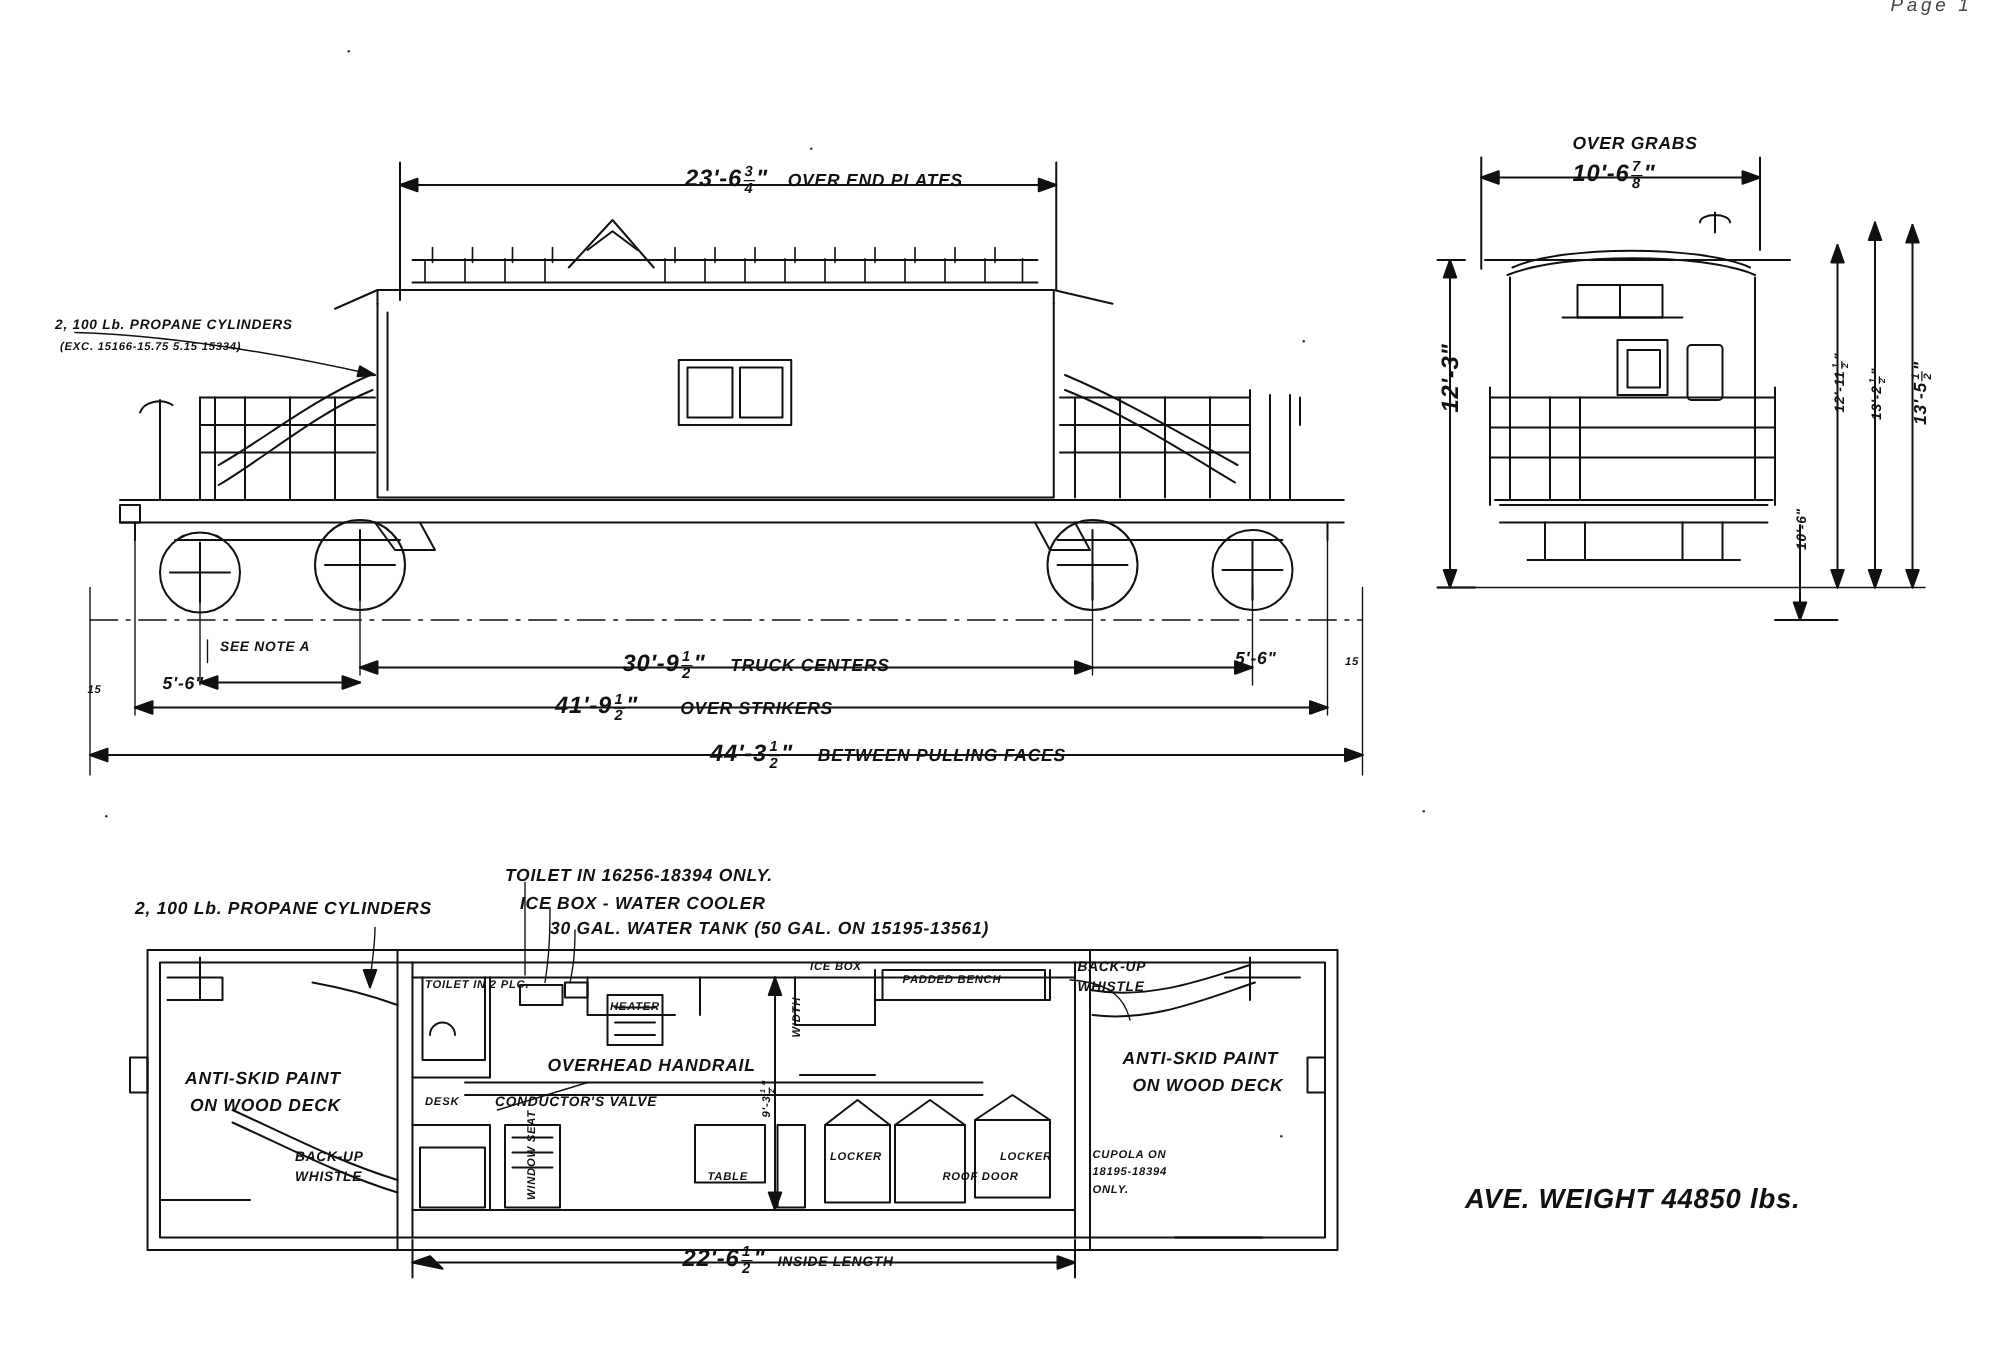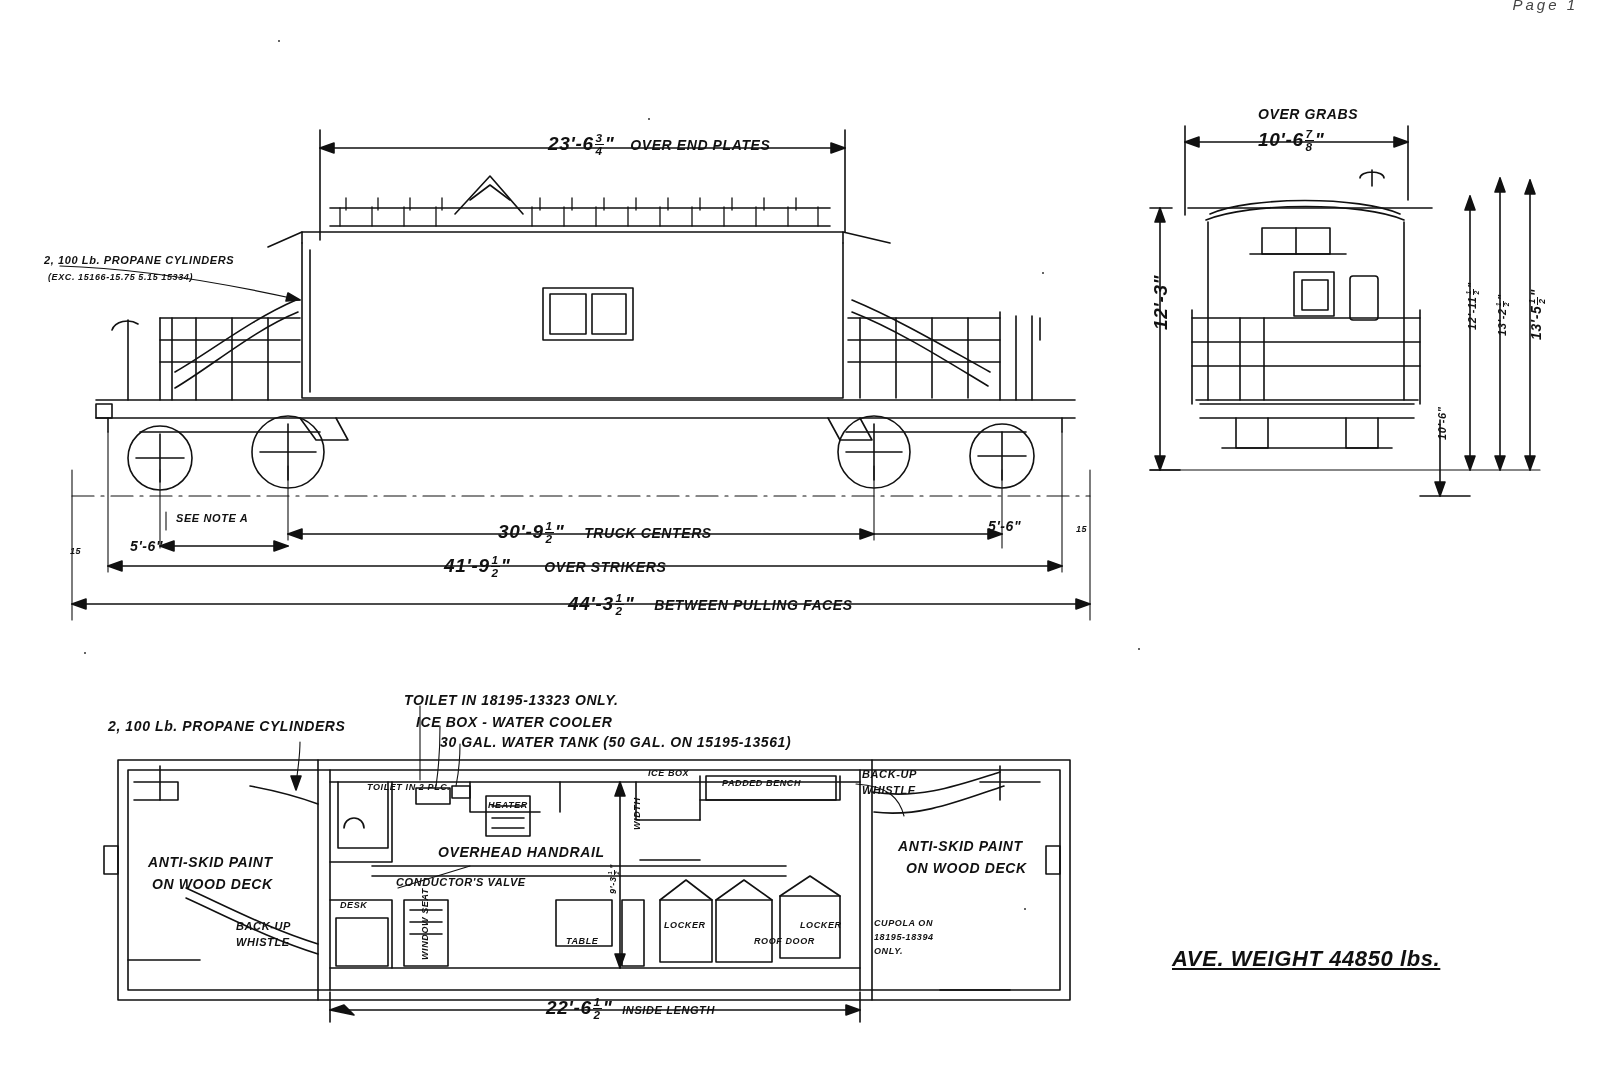--- a/index.html
+++ b/index.html
@@ -7,21 +7,21 @@
        font-family:"Liberation Sans", sans-serif;color:#111;}
   .sheet{position:absolute;inset:0;}
   svg.dwg{position:absolute;left:0;top:0;width:1600px;height:1090px;}
   .lbl{position:absolute;white-space:nowrap;color:#111;
        font-family:"Liberation Sans", sans-serif;font-weight:700;}
   .hand{font-style:italic;letter-spacing:.6px;}
   .sm{font-size:11px;}
   .xs{font-size:9px;}
   .md{font-size:14px;}
   .lg{font-size:19px;}
-  .xl{font-size:22px;text-decoration:underline;}
+  .xl{font-size:22px;}
   .frac{display:inline-block;vertical-align:-0.45em;text-align:center;
         font-size:.62em;line-height:1.02;margin:0 1px;}
   .frac i{display:block;font-style:italic;}
   .frac .num{border-bottom:1.4px solid #111;padding:0 1px;}
   .rot90{transform:rotate(-90deg);transform-origin:left top;}
   .pagehdr{position:absolute;right:22px;top:-4px;font-size:15px;color:#444;
            letter-spacing:3px;}
   .dot{position:absolute;width:2px;height:2px;background:#333;border-radius:50%;}
 </style>
 </head>
@@ -327,45 +327,45 @@
   <div class="lbl hand sm rot90" style="left:1496px;top:336px;">
     <span>13'-2</span><span class="frac"><i class="num">1</i><i>2</i></span><span>"</span>
   </div>
   <div class="lbl hand md rot90" style="left:1528px;top:340px;">
     <span>13'-5</span><span class="frac"><i class="num">1</i><i>2</i></span><span>"</span>
   </div>
   <div class="lbl hand sm rot90" style="left:1436px;top:440px;">
     <span>10'-6</span><span>"</span>
   </div>
 
-  <div class="lbl hand md" style="left:404px;top:692px;">TOILET IN 18195-13323 ONLY.</div>
+  <div class="lbl hand md" style="left:404px;top:692px;">TOILET IN 16256-18394 ONLY.</div>
   <div class="lbl hand md" style="left:416px;top:714px;">ICE BOX - WATER COOLER</div>
   <div class="lbl hand md" style="left:440px;top:734px;">30 GAL. WATER TANK  (50 GAL. ON 15195-13561)</div>
   <div class="lbl hand md" style="left:108px;top:718px;">2, 100 Lb. PROPANE CYLINDERS</div>
 
   <div class="lbl hand md" style="left:148px;top:854px;">ANTI-SKID PAINT</div>
   <div class="lbl hand md" style="left:152px;top:876px;">ON WOOD DECK</div>
   <div class="lbl hand md" style="left:898px;top:838px;">ANTI-SKID PAINT</div>
   <div class="lbl hand md" style="left:906px;top:860px;">ON WOOD DECK</div>
 
   <div class="lbl hand sm" style="left:236px;top:920px;">BACK-UP</div>
   <div class="lbl hand sm" style="left:236px;top:936px;">WHISTLE</div>
   <div class="lbl hand sm" style="left:862px;top:768px;">BACK-UP</div>
   <div class="lbl hand sm" style="left:862px;top:784px;">WHISTLE</div>
 
   <div class="lbl hand md" style="left:438px;top:844px;">OVERHEAD HANDRAIL</div>
   <div class="lbl hand sm" style="left:396px;top:876px;">CONDUCTOR'S VALVE</div>
 
-  <div class="lbl hand xs" style="left:340px;top:782px;padding-left:27px;">
+  <div class="lbl hand xs" style="left:340px;top:782px;">
     <span>TOILET IN 2 PLC.</span>
   </div>
   <div class="lbl hand xs" style="left:488px;top:800px;">HEATER</div>
   <div class="lbl hand xs" style="left:722px;top:778px;">PADDED BENCH</div>
   <div class="lbl hand xs" style="left:648px;top:768px;">ICE BOX</div>
-  <div class="lbl hand xs" style="left:340px;top:900px;">DESK</div>
+  <div class="lbl hand xs" style="left:340px;top:876px;">DESK</div>
   <div class="lbl hand xs rot90" style="left:420px;top:960px;">WINDOW SEAT</div>
   <div class="lbl hand xs" style="left:566px;top:936px;">TABLE</div>
   <div class="lbl hand xs" style="left:664px;top:920px;">LOCKER</div>
   <div class="lbl hand xs" style="left:754px;top:936px;">ROOF DOOR</div>
   <div class="lbl hand xs" style="left:800px;top:920px;">LOCKER</div>
   <div class="lbl hand xs" style="left:874px;top:918px;">CUPOLA ON</div>
   <div class="lbl hand xs" style="left:874px;top:932px;">18195-18394</div>
   <div class="lbl hand xs" style="left:874px;top:946px;text-align:center;">ONLY.</div>
 
   <div class="lbl hand xs rot90" style="left:608px;top:894px;">

